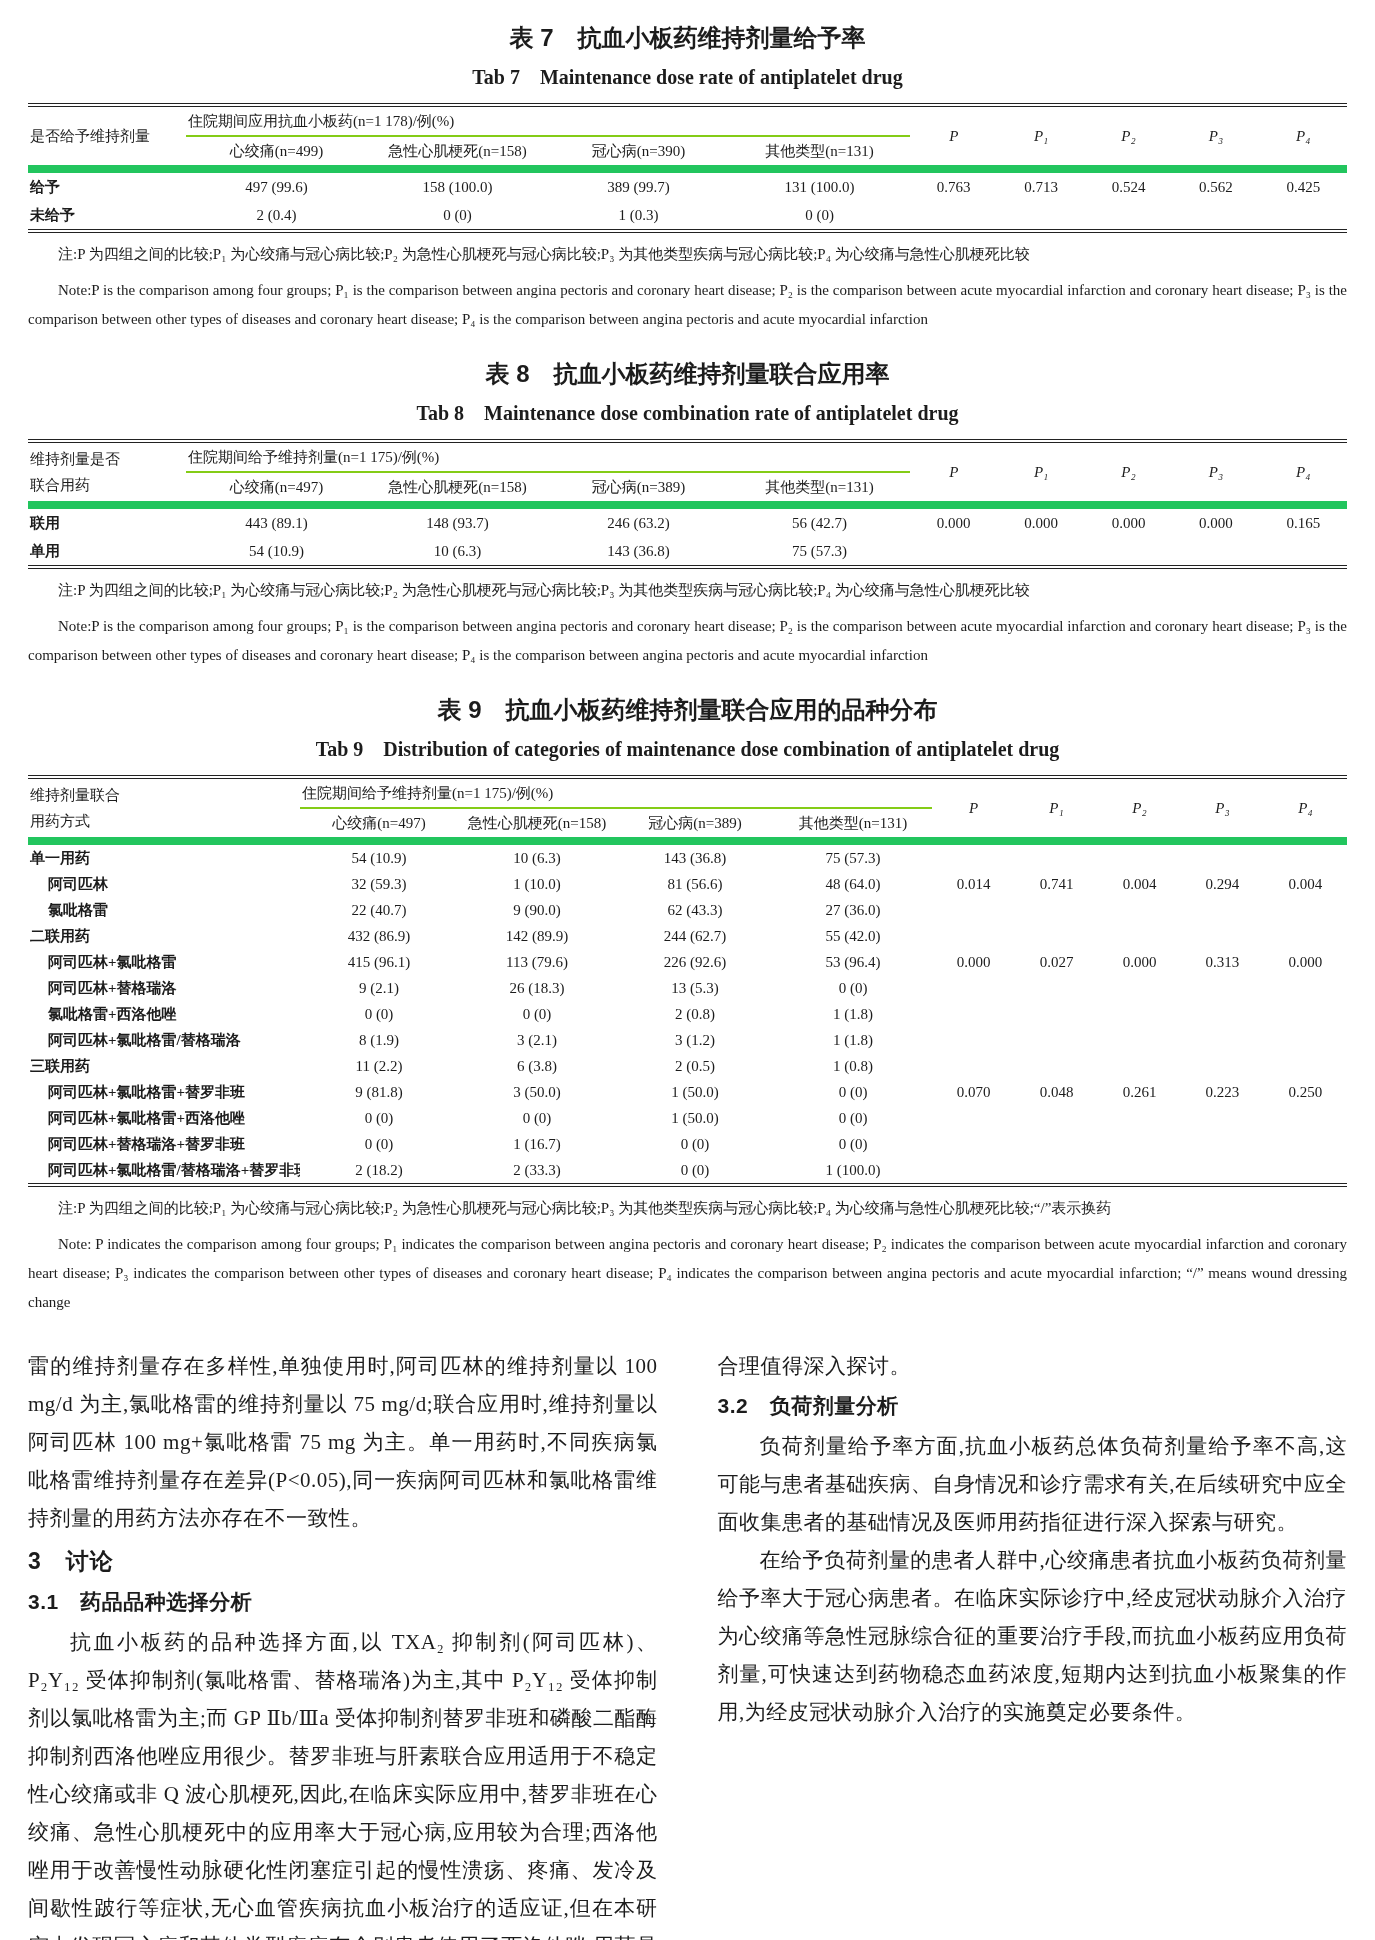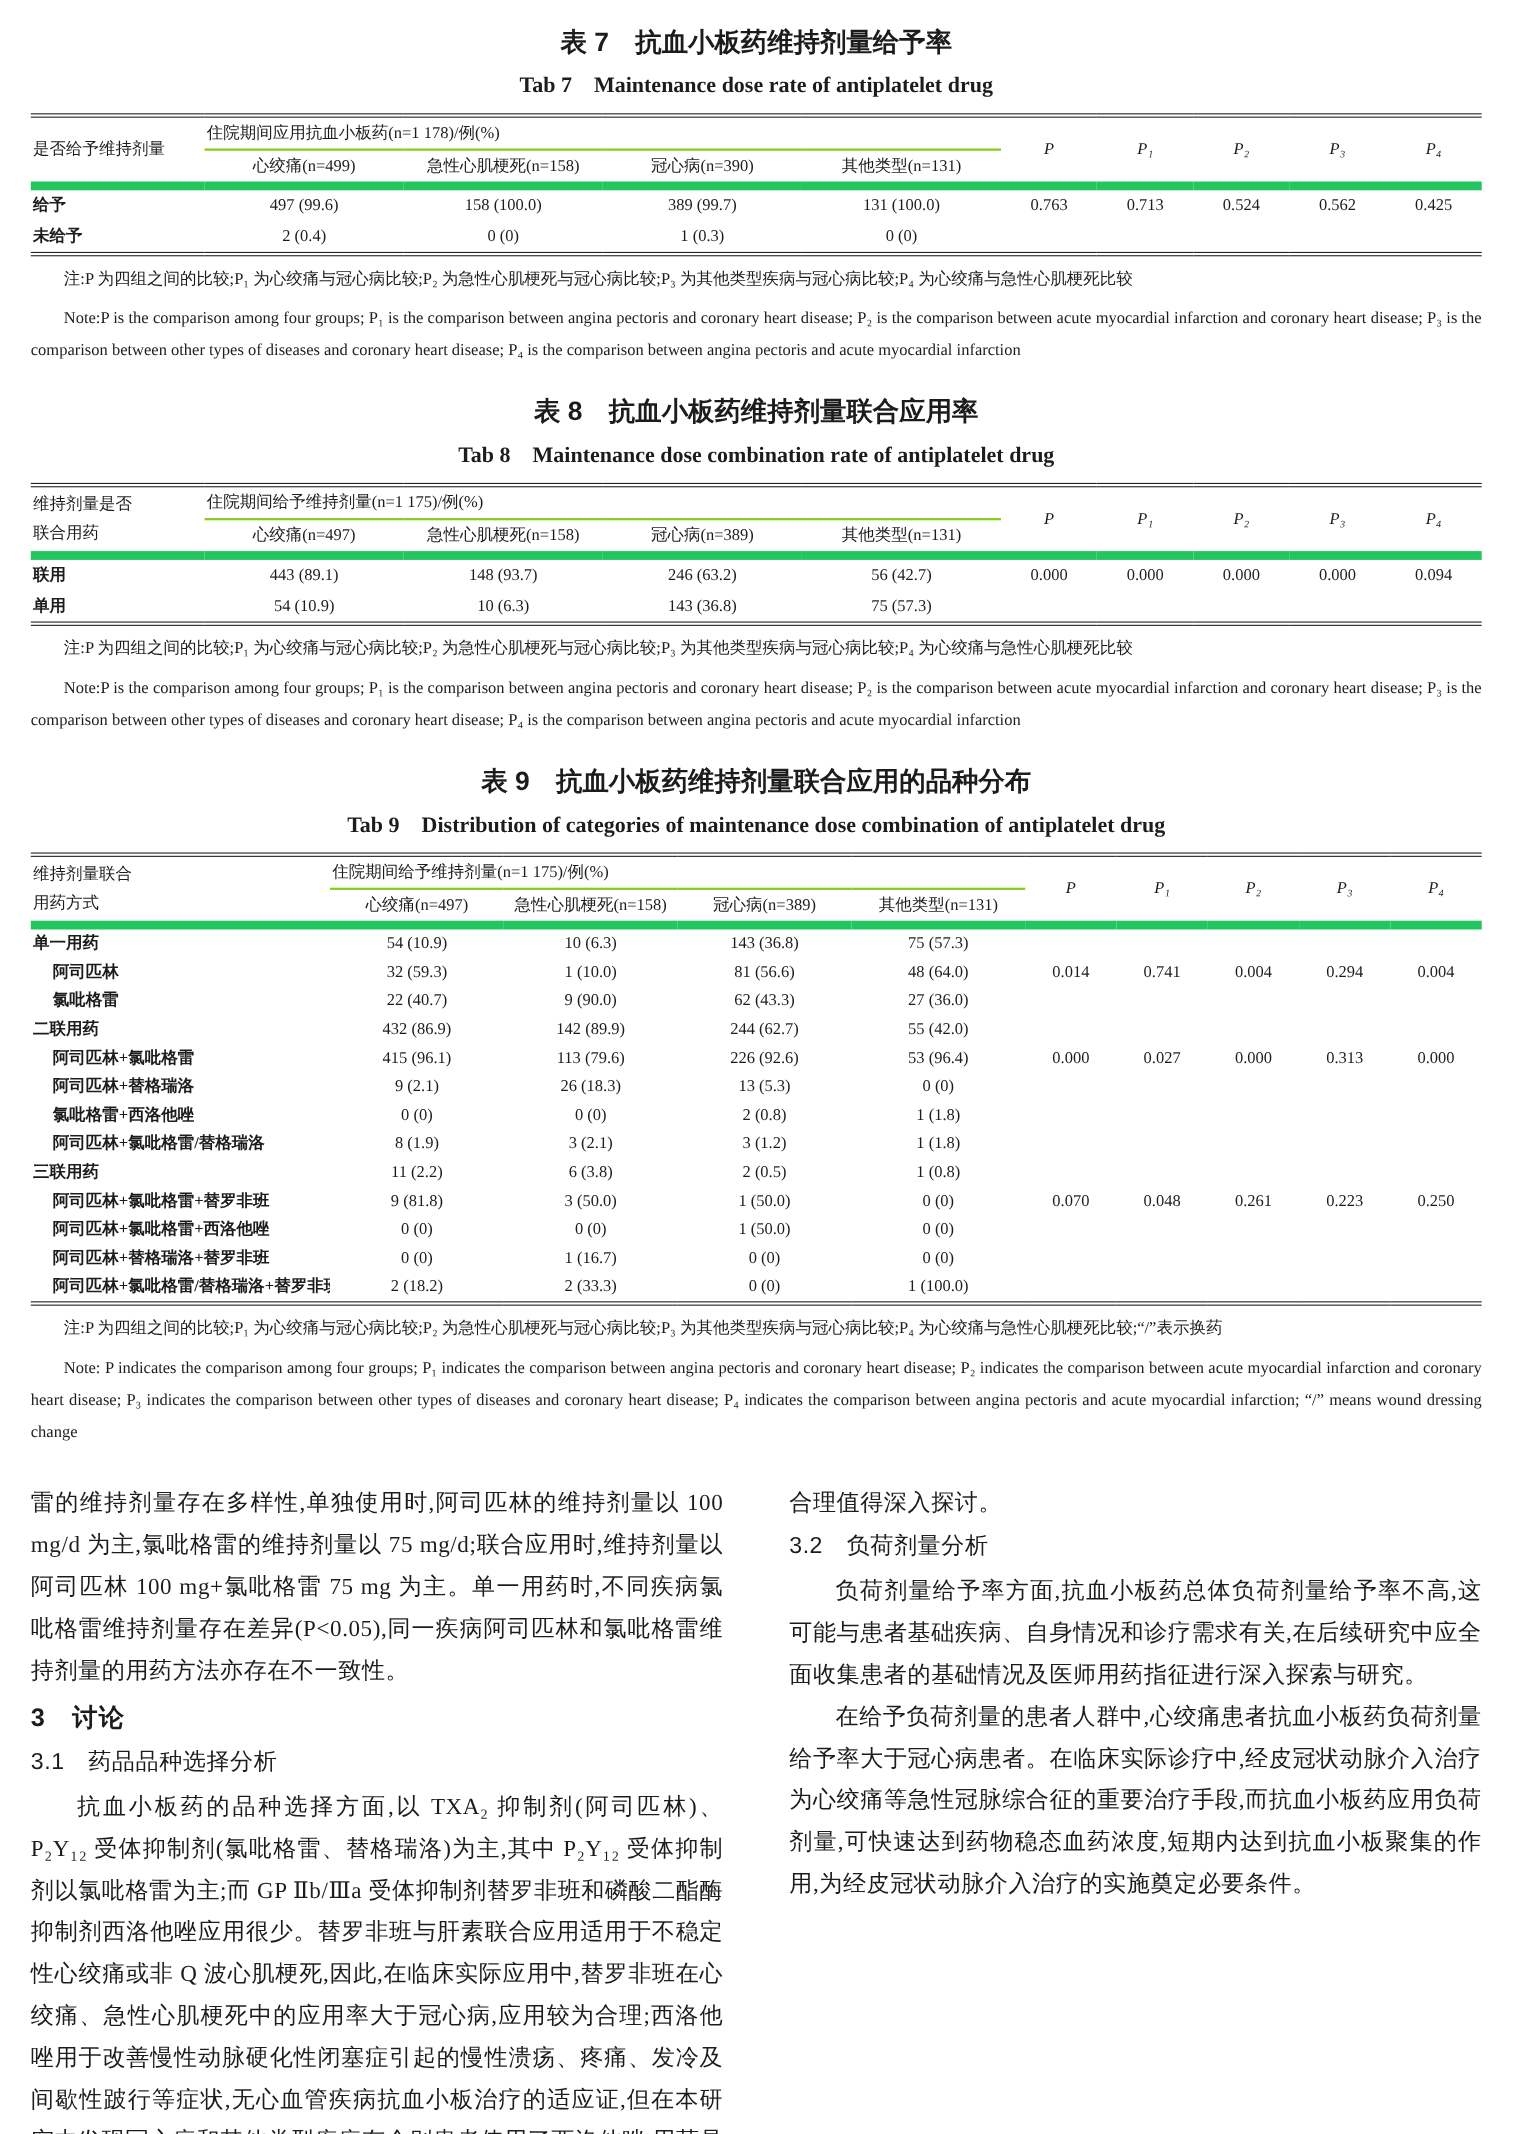--- a/index.html
+++ b/index.html
@@ -33,21 +33,21 @@
   [data-table="2"] td{line-height:24px;}
   .tbl-note{font-size:15px;line-height:29px;text-indent:2em;margin:7px 0 0;text-align:justify;}
 
   
   .article{display:flex;gap:60px;margin-top:14px;}
   .col{width:639px;font-size:21px;line-height:38px;text-align:justify;letter-spacing:0.5px;}
   .col p{margin:0;}
   .col p.ind{text-indent:2em;}
   .col .h-h1{font-size:23px;font-weight:bold;margin:5px 0 3px;
              font-family:"Liberation Sans","DejaVu Sans",sans-serif;letter-spacing:1px;}
-  .col .h-h2{font-size:21px;font-weight:normal;margin:2px 0;
+  .col .h-h2{font-size:21px;font-weight:bold;margin:2px 0;
              font-family:"Liberation Sans","DejaVu Sans",sans-serif;letter-spacing:0.5px;}
 
   
   .footer{margin-top:auto;display:flex;justify-content:space-between;align-items:baseline;font-size:17px;}
 </style>
 </head>
 <body>
 
 <div class="page">
 
@@ -160,21 +160,21 @@
             <tr>
               <td class="lbl">联用</td>
               <td class="val">443 (89.1)</td>
               <td class="val">148 (93.7)</td>
               <td class="val">246 (63.2)</td>
               <td class="val">56 (42.7)</td>
               <td class="pval">0.000</td>
               <td class="pval">0.000</td>
               <td class="pval">0.000</td>
               <td class="pval">0.000</td>
-              <td class="pval">0.094</td>
+              <td class="pval">0.165</td>
             </tr>
             <tr>
               <td class="lbl">单用</td>
               <td class="val">54 (10.9)</td>
               <td class="val">10 (6.3)</td>
               <td class="val">143 (36.8)</td>
               <td class="val">75 (57.3)</td>
               <td class="pval"></td>
               <td class="pval"></td>
               <td class="pval"></td>

